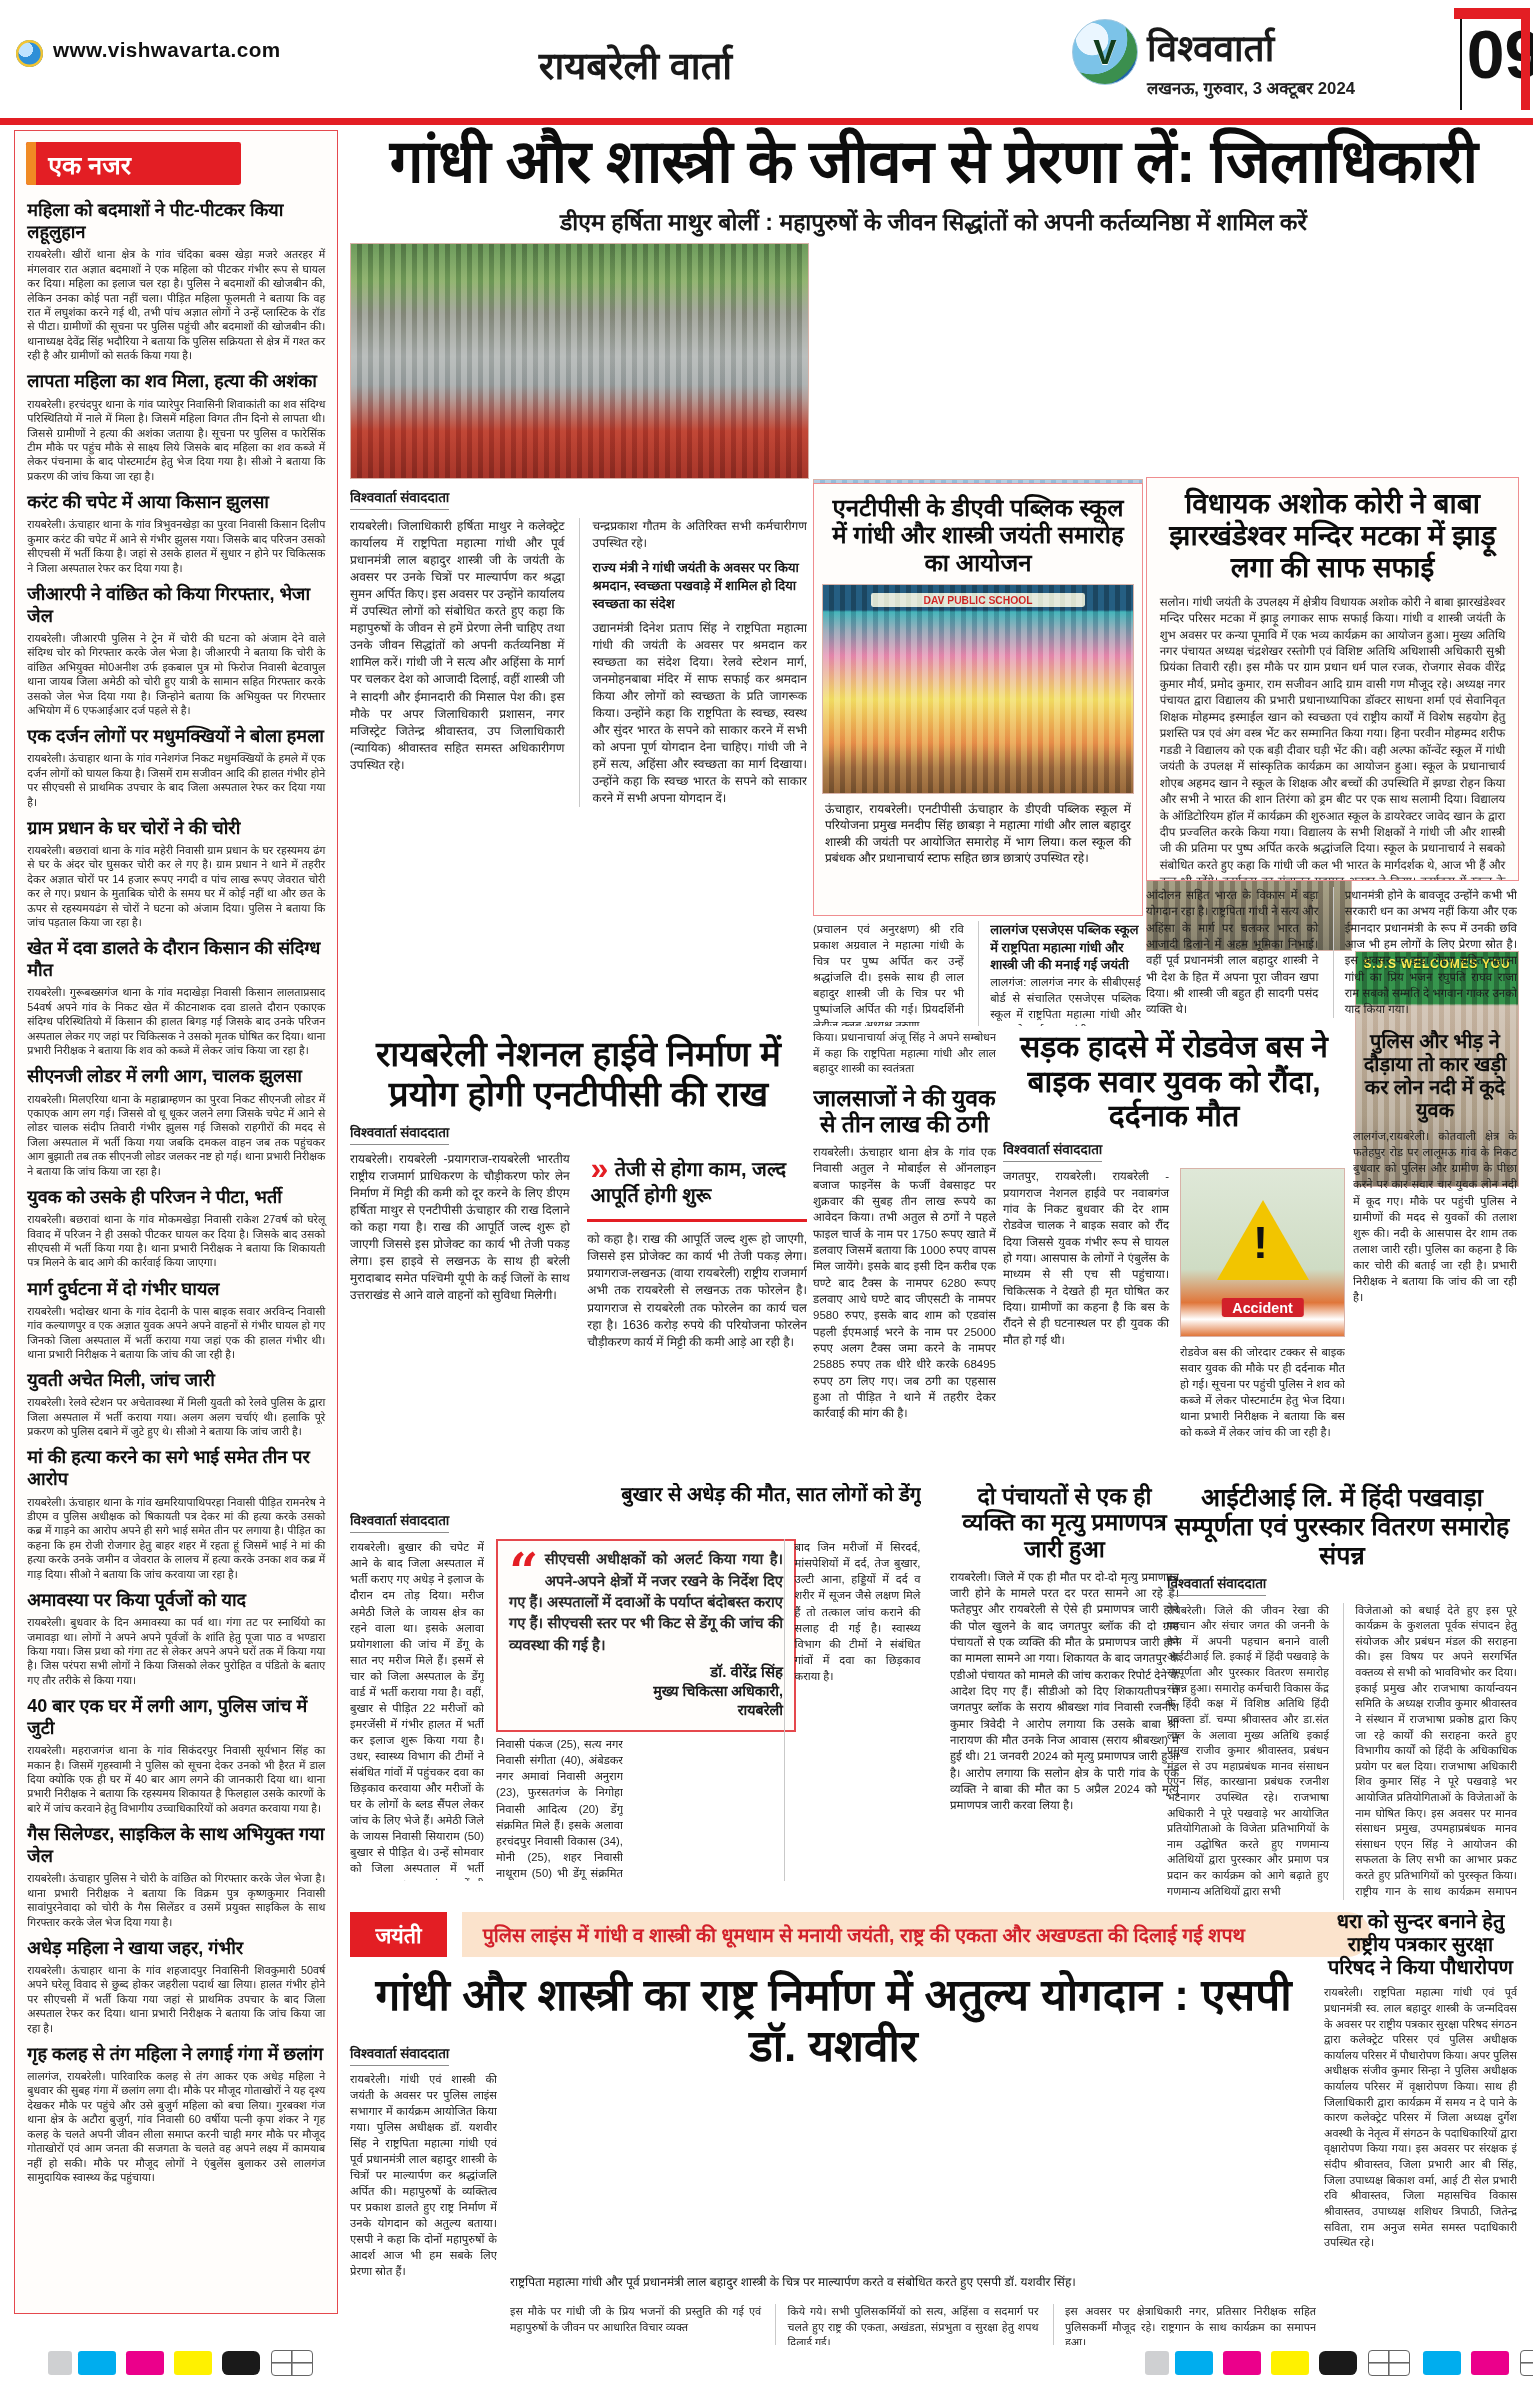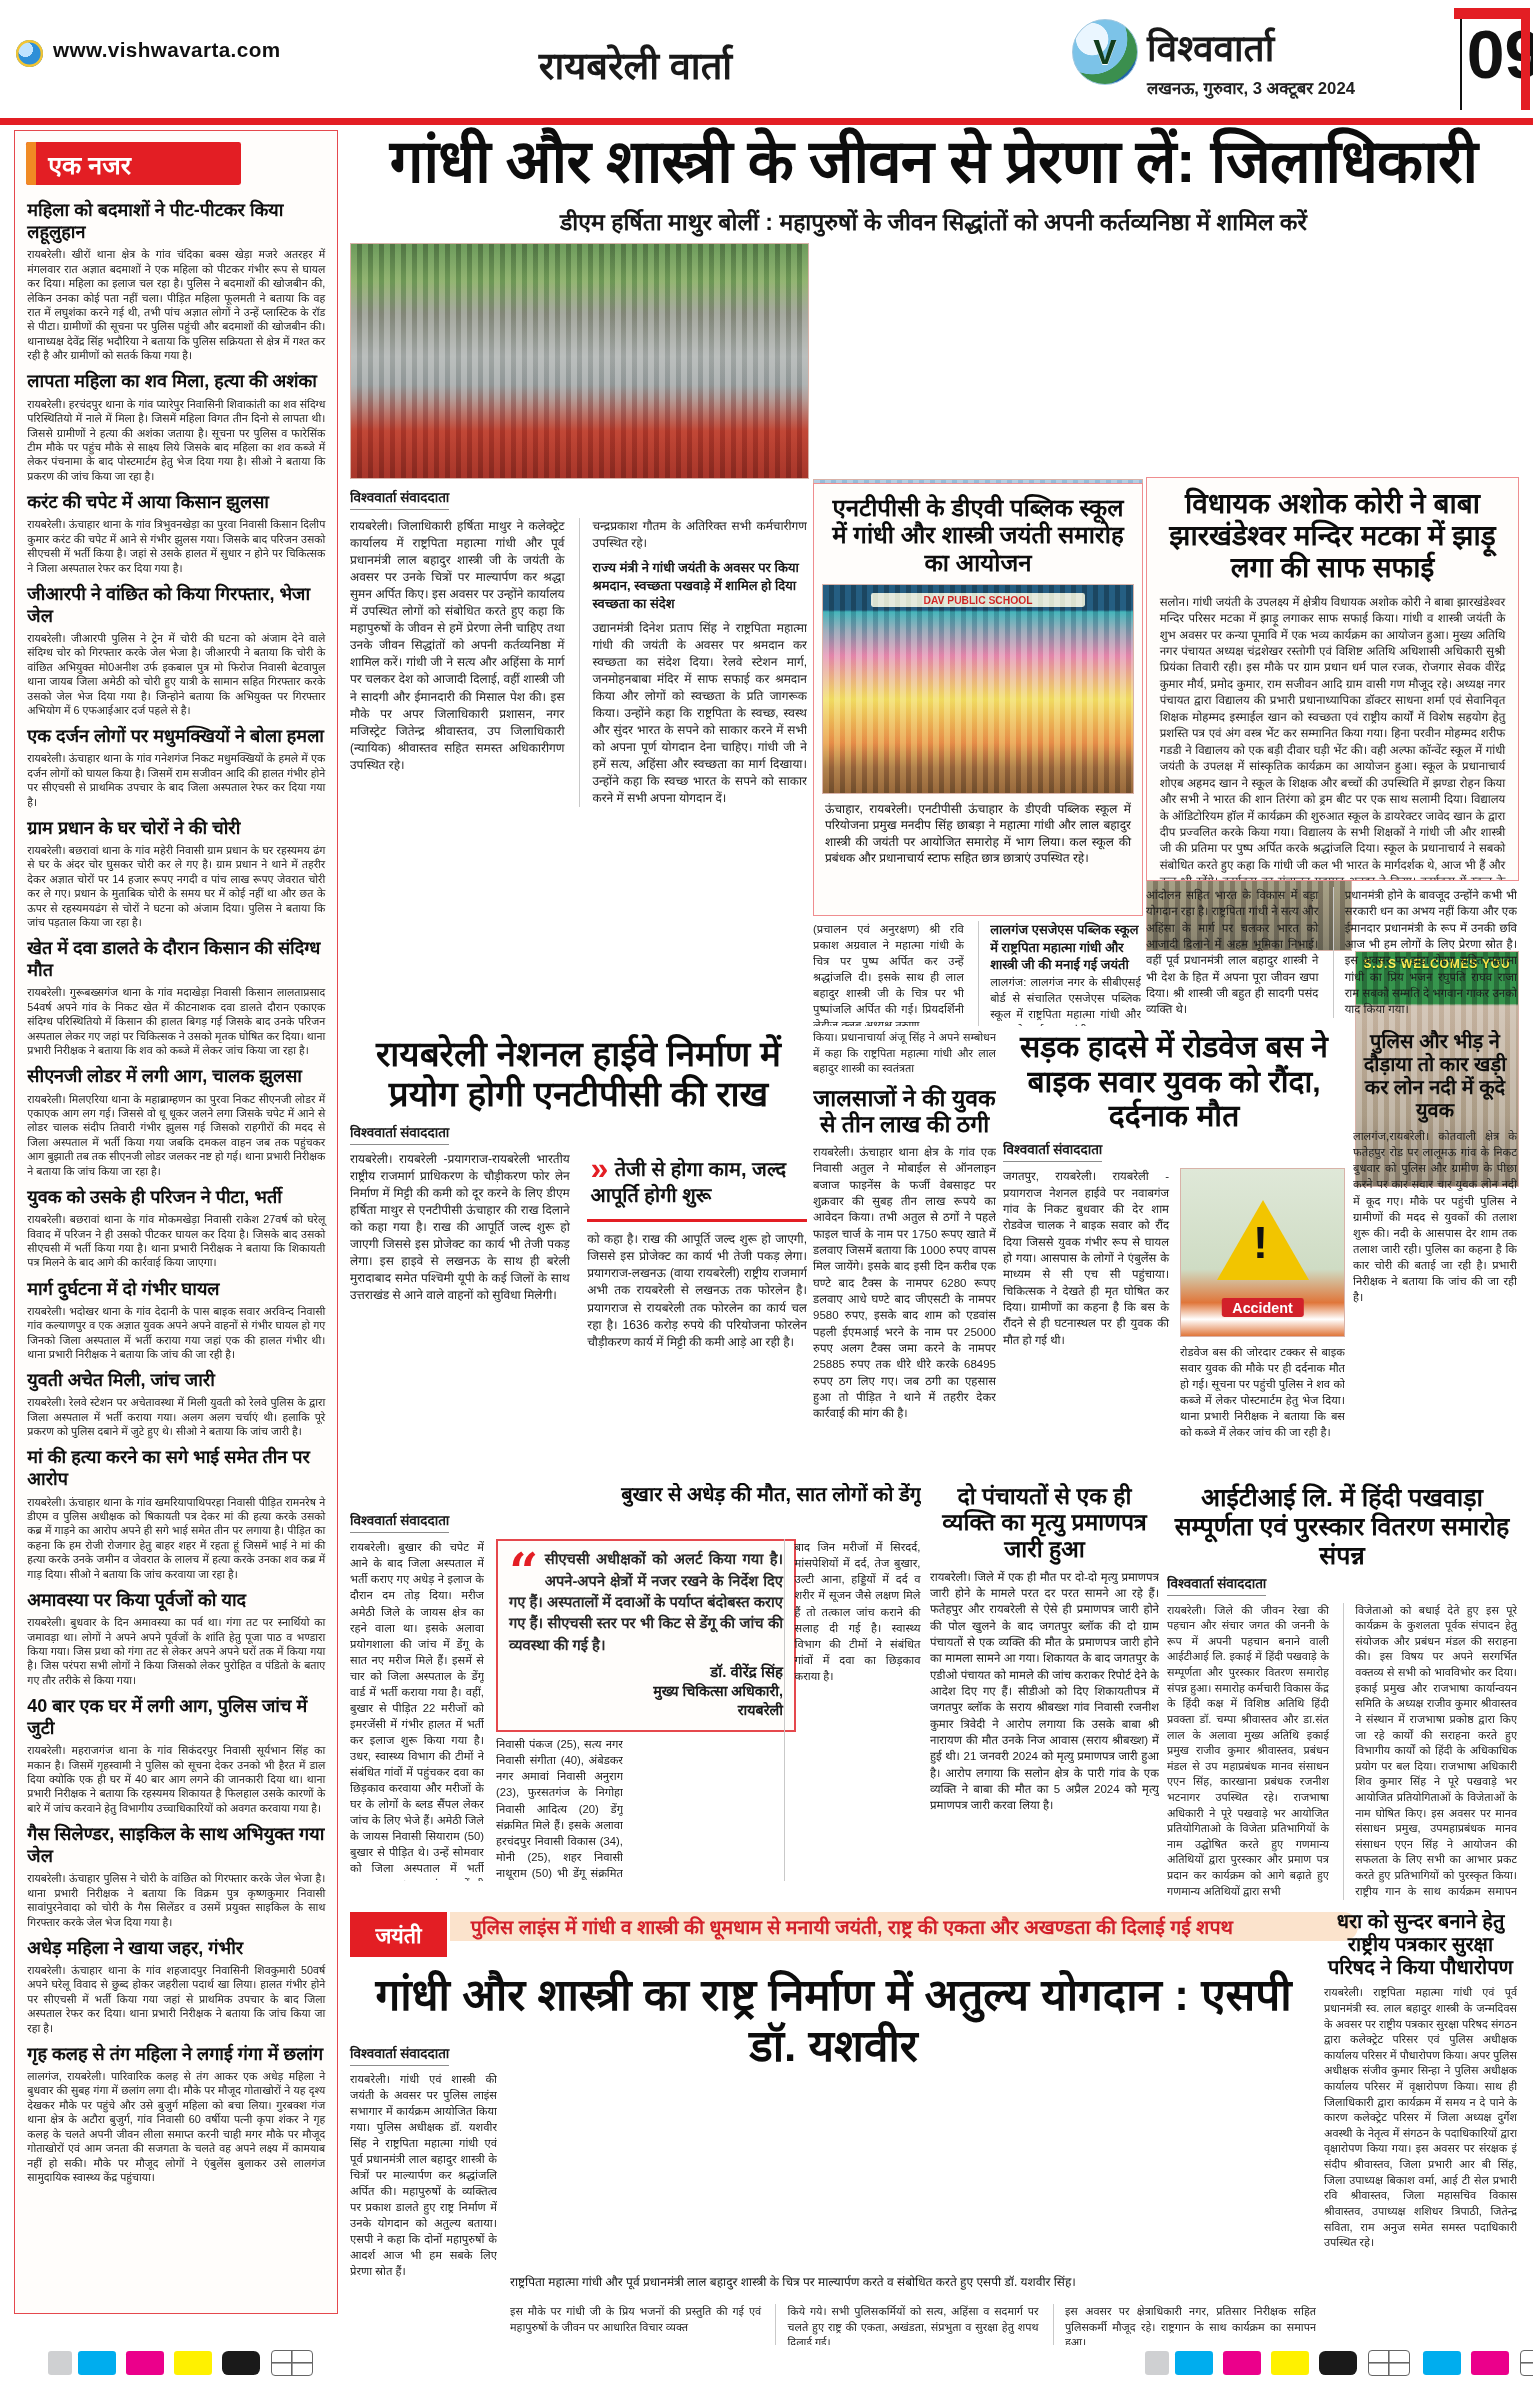--- a/index.html
+++ b/index.html
@@ -292,36 +292,36 @@
         <div class="qtext">सीएचसी अधीक्षकों को अलर्ट किया गया है। अपने-अपने क्षेत्रों में नजर रखने के निर्देश दिए गए हैं। अस्पतालों में दवाओं के पर्याप्त बंदोबस्त कराए गए हैं। सीएचसी स्तर पर भी किट से डेंगू की जांच की व्यवस्था की गई है।</div>
         <div class="qauthor">डॉ. वीरेंद्र सिंह</div>
         <div class="qrole">मुख्य चिकित्सा अधिकारी,</div>
         <div class="qrole">रायबरेली</div>
       </div>
       <div class="abs btxt" style="left:146px;top:197px;width:127px;height:145px;overflow:hidden;font-size:11.3px;">निवासी पंकज (25), सत्य नगर निवासी संगीता (40), अंबेडकर नगर अमावां निवासी अनुराग (23), फुरसतगंज के निगोहा निवासी आदित्य (20) डेंगू संक्रमित मिले हैं। इसके अलावा हरचंदपुर निवासी विकास (34), मोनी (25), शहर निवासी नाथूराम (50) भी डेंगू संक्रमित मिले हैं। इसमें से चार लोगों को जिला अस्पताल के डेंगू वार्ड में भर्ती कराया गया। बुखार की चपेट में आने के</div>
       <div class="abs btxt vline" style="left:434px;top:0;width:126px;height:342px;overflow:hidden;font-size:11.3px;padding-left:9.5px;">बाद जिन मरीजों में सिरदर्द, मांसपेशियों में दर्द, तेज बुखार, उल्टी आना, हड्डियों में दर्द व शरीर में सूजन जैसे लक्षण मिले हैं तो तत्काल जांच कराने की सलाह दी गई है। स्वास्थ्य विभाग की टीमों ने संबंधित गांवों में दवा का छिड़काव कराया है।</div>
     </div>
   </div>
 
-  <div class="abs" style="left:930px;top:1483px;width:229px;height:417px;overflow:hidden;">
+  <div class="abs" style="left:950px;top:1483px;width:229px;height:417px;overflow:hidden;">
     <div class="art-headline" style="font-size:23px;">दो पंचायतों से एक ही व्यक्ति का मृत्यु प्रमाणपत्र जारी हुआ</div>
     <div class="btxt" style="font-size:11.5px;margin-top:6.4px;">रायबरेली। जिले में एक ही मौत पर दो-दो मृत्यु प्रमाणपत्र जारी होने के मामले परत दर परत सामने आ रहे हैं। फतेहपुर और रायबरेली से ऐसे ही प्रमाणपत्र जारी होने की पोल खुलने के बाद जगतपुर ब्लॉक की दो ग्राम पंचायतों से एक व्यक्ति की मौत के प्रमाणपत्र जारी होने का मामला सामने आ गया। शिकायत के बाद जगतपुर के एडीओ पंचायत को मामले की जांच कराकर रिपोर्ट देने के आदेश दिए गए हैं। सीडीओ को दिए शिकायतीपत्र में जगतपुर ब्लॉक के सराय श्रीबख्श गांव निवासी रजनीश कुमार त्रिवेदी ने आरोप लगाया कि उसके बाबा श्री नारायण की मौत उनके निज आवास (सराय श्रीबख्श) में हुई थी। 21 जनवरी 2024 को मृत्यु प्रमाणपत्र जारी हुआ है। आरोप लगाया कि सलोन क्षेत्र के पारी गांव के एक व्यक्ति ने बाबा की मौत का 5 अप्रैल 2024 को मृत्यु प्रमाणपत्र जारी करवा लिया है।</div>
   </div>
 
   <div class="abs" style="left:1167px;top:1483px;width:350px;height:417px;overflow:hidden;">
     <div class="art-headline" style="font-size:25px;">आईटीआई लि. में हिंदी पखवाड़ा सम्पूर्णता एवं पुरस्कार वितरण समारोह संपन्न</div>
     <div style="margin-top:4.8px;"><span class="byline">विश्ववार्ता संवाददाता</span></div>
     <div class="cols2" style="margin-top:6.4px;">
       <div class="btxt" style="font-size:11px;">रायबरेली। जिले की जीवन रेखा की पहचान और संचार जगत की जननी के रूप में अपनी पहचान बनाने वाली आईटीआई लि. इकाई में हिंदी पखवाड़े के सम्पूर्णता और पुरस्कार वितरण समारोह संपन्न हुआ। समारोह कर्मचारी विकास केंद्र के हिंदी कक्ष में विशिष्ठ अतिथि हिंदी प्रवक्ता डॉ. चम्पा श्रीवास्तव और डा.संत लाल के अलावा मुख्य अतिथि इकाई प्रमुख राजीव कुमार श्रीवास्तव, प्रबंधन मंडल से उप महाप्रबंधक मानव संसाधन एएन सिंह, कारखाना प्रबंधक रजनीश भटनागर उपस्थित रहे। राजभाषा अधिकारी ने पूरे पखवाड़े भर आयोजित प्रतियोगिताओ के विजेता प्रतिभागियों के नाम उद्घोषित करते हुए गणमान्य अतिथियों द्वारा पुरस्कार और प्रमाण पत्र प्रदान कर कार्यक्रम को आगे बढ़ाते हुए गणमान्य अतिथियों द्वारा सभी</div>
       <div class="vline btxt" style="font-size:11px;padding-left:11px;">विजेताओ को बधाई देते हुए इस पूरे कार्यक्रम के कुशलता पूर्वक संपादन हेतु संयोजक और प्रबंधन मंडल की सराहना की। इस विषय पर अपने सरगर्भित वक्तव्य से सभी को भावविभोर कर दिया। इकाई प्रमुख और राजभाषा कार्यान्वयन समिति के अध्यक्ष राजीव कुमार श्रीवास्तव ने संस्थान में राजभाषा प्रकोष्ठ द्वारा किए जा रहे कार्यों की सराहना करते हुए विभागीय कार्यों को हिंदी के अधिकाधिक प्रयोग पर बल दिया। राजभाषा अधिकारी शिव कुमार सिंह ने पूरे पखवाड़े भर आयोजित प्रतियोगिताओं के विजेताओं के नाम घोषित किए। इस अवसर पर मानव संसाधन प्रमुख, उपमहाप्रबंधक मानव संसाधन एएन सिंह ने आयोजन की सफलता के लिए सभी का आभार प्रकट करते हुए प्रतिभागियों को पुरस्कृत किया। राष्ट्रीय गान के साथ कार्यक्रम समापन हुआ।</div>
     </div>
   </div>
 
   <div class="abs jy-badge" style="left:350px;top:1912px;width:97px;height:45px;">जयंती</div>
-  <div class="abs jy-banner" style="left:450px;top:1912px;width:867px;height:29px;">पुलिस लाइंस में गांधी व शास्त्री की धूमधाम से मनायी जयंती, राष्ट्र की एकता और अखण्डता की दिलाई गई शपथ</div>
+  <div class="abs jy-banner" style="left:462px;top:1912px;width:867px;height:45px;">पुलिस लाइंस में गांधी व शास्त्री की धूमधाम से मनायी जयंती, राष्ट्र की एकता और अखण्डता की दिलाई गई शपथ</div>
 
   <div class="abs art-headline" style="left:350px;top:1970px;width:967px;font-size:44px;">गांधी और शास्त्री का राष्ट्र निर्माण में अतुल्य योगदान : एसपी डॉ.  यशवीर</div>
   <div class="abs" style="left:350px;top:2044px;">
     <span class="byline">विश्ववार्ता संवाददाता</span>
   </div>
   <div class="abs btxt" style="left:350px;top:2071px;width:147px;height:275px;overflow:hidden;font-size:11.3px;">रायबरेली। गांधी एवं शास्त्री की जयंती के अवसर पर पुलिस लाइंस सभागार में कार्यक्रम आयोजित किया गया। पुलिस अधीक्षक डॉ. यशवीर सिंह ने राष्ट्रपिता महात्मा गांधी एवं पूर्व प्रधानमंत्री लाल बहादुर शास्त्री के चित्रों पर माल्यार्पण कर श्रद्धांजलि अर्पित की। महापुरुषों के व्यक्तित्व पर प्रकाश डालते हुए राष्ट्र निर्माण में उनके योगदान को अतुल्य बताया। एसपी ने कहा कि दोनों महापुरुषों के आदर्श आज भी हम सबके लिए प्रेरणा स्रोत हैं।</div>
 
   <div class="abs caption" style="left:510px;top:2274px;width:806px;">राष्ट्रपिता महात्मा गांधी और पूर्व प्रधानमंत्री लाल बहादुर शास्त्री के चित्र पर माल्यार्पण करते व संबोधित करते हुए एसपी डॉ. यशवीर सिंह।</div>
   <div class="abs" style="left:510px;top:2304px;width:806px;height:41px;overflow:hidden;">
     <div style="display:flex;gap:14.3px;">

